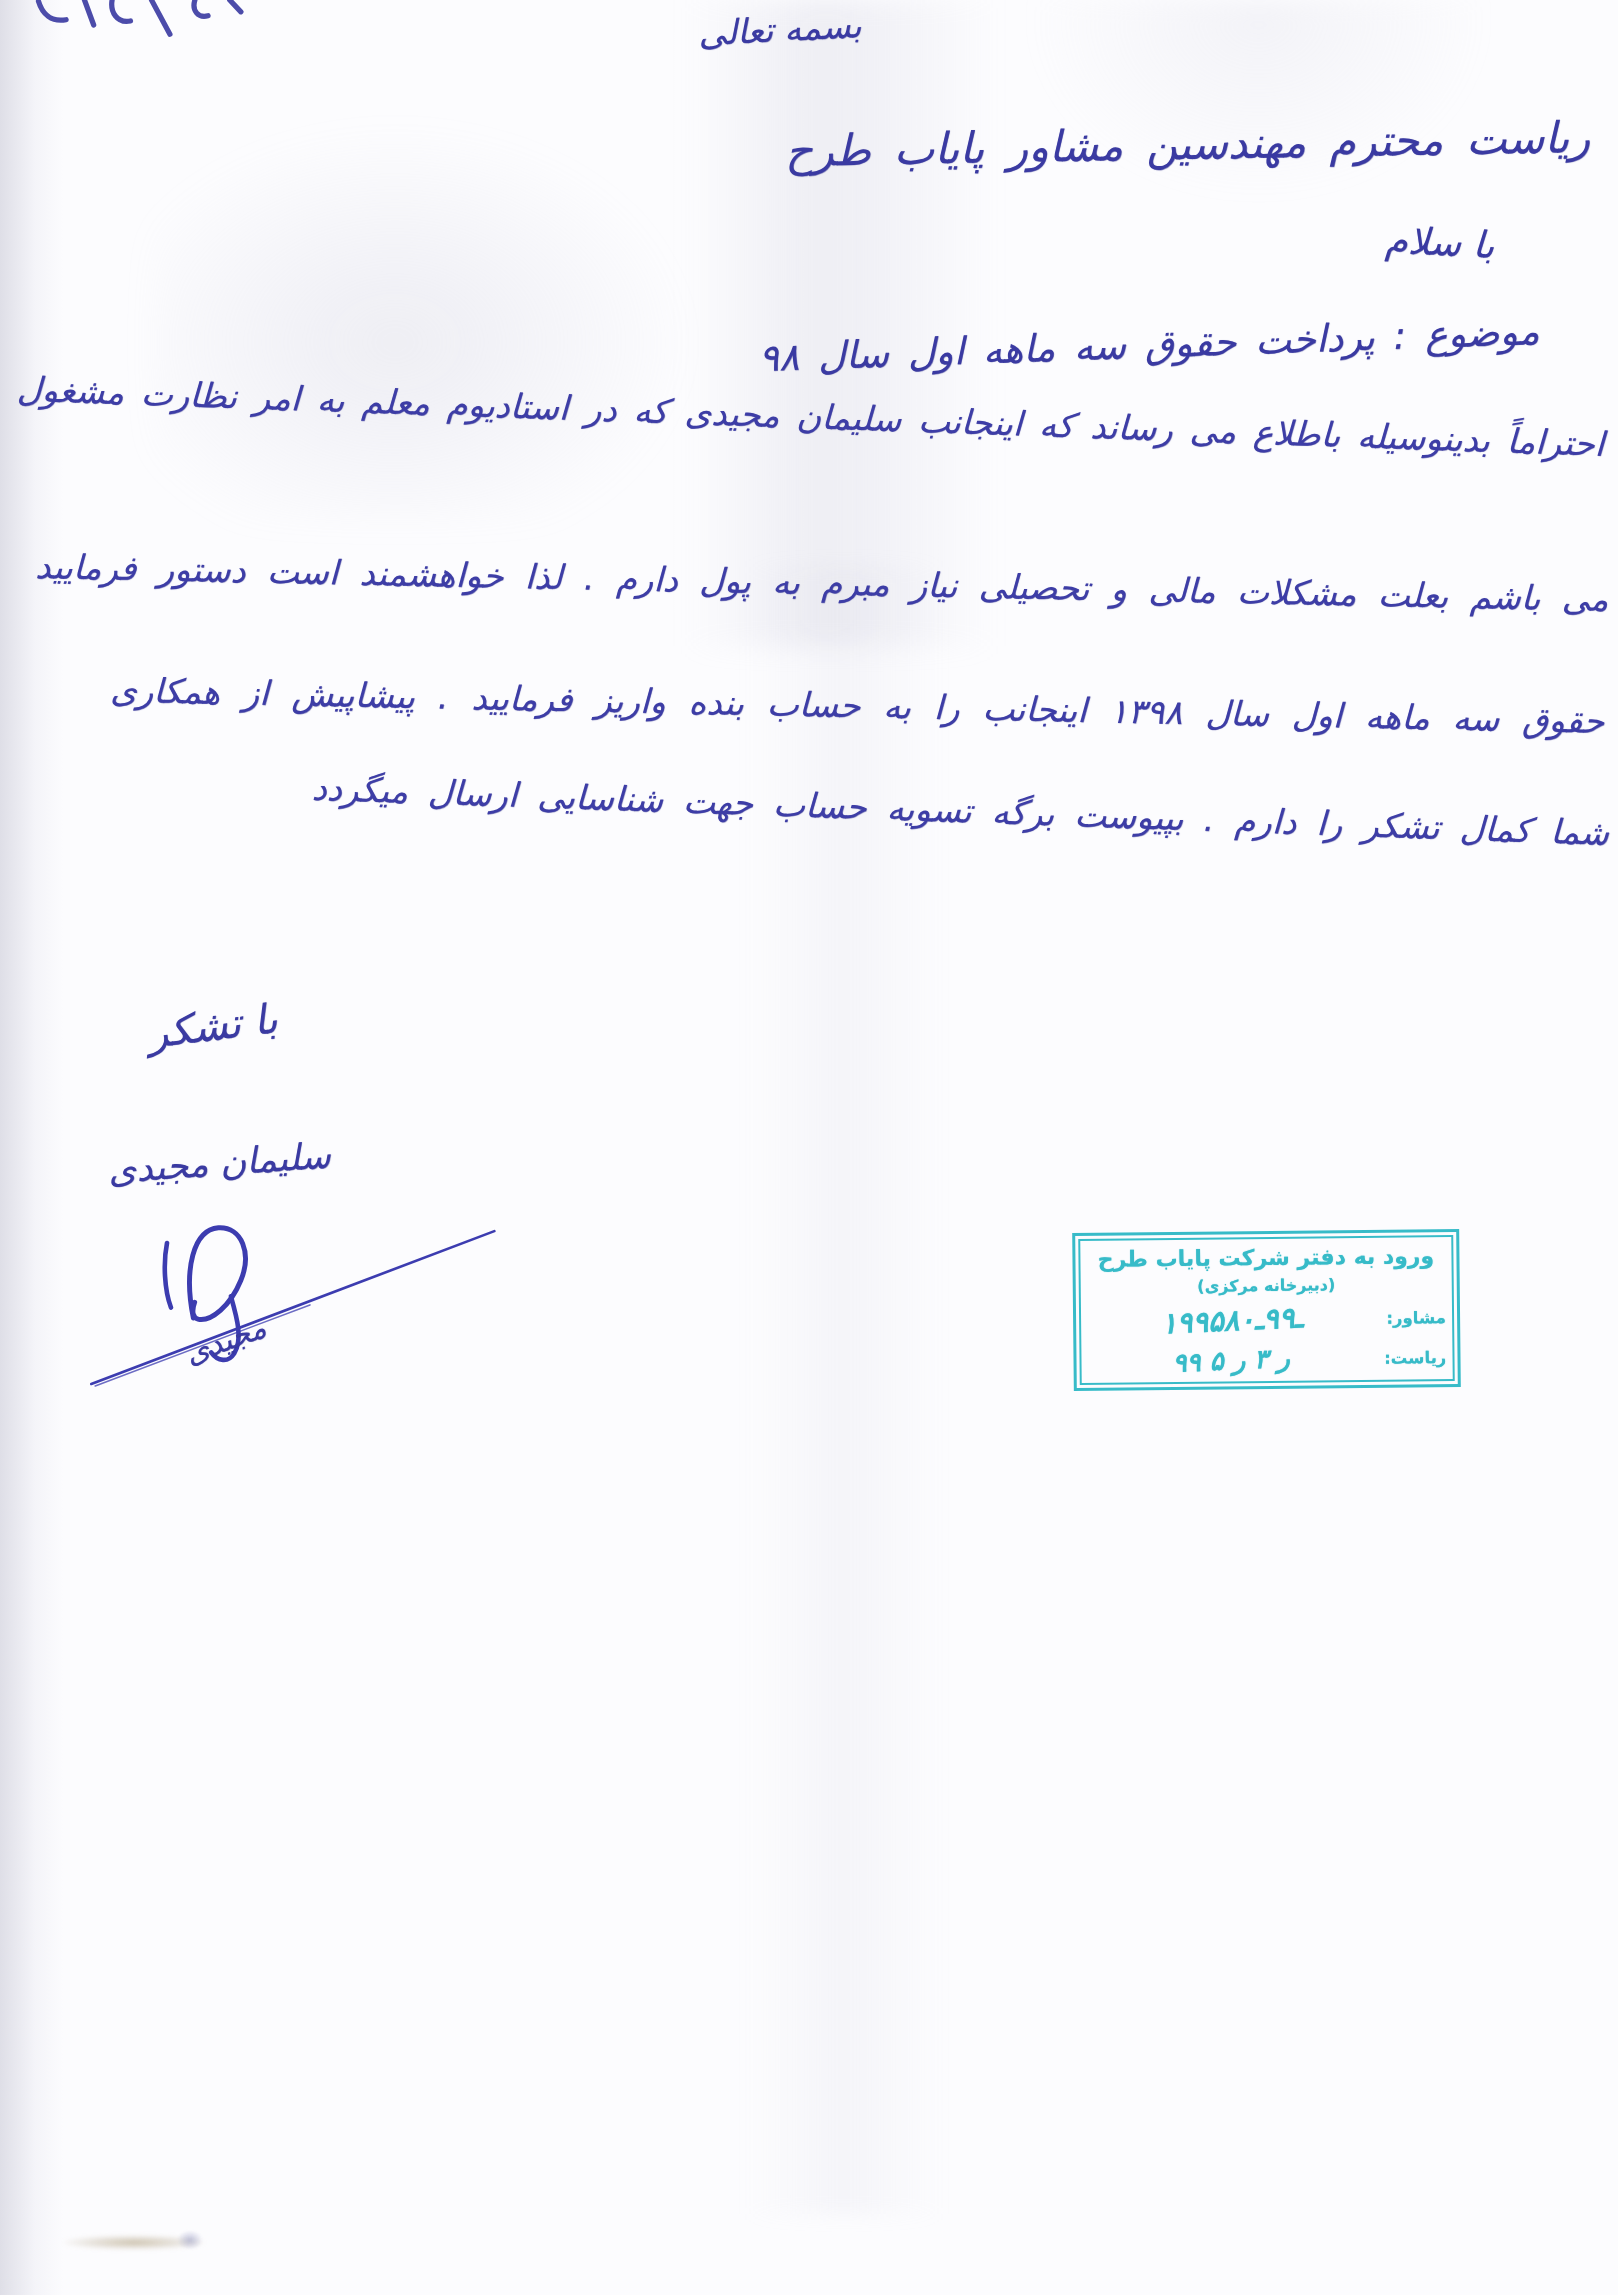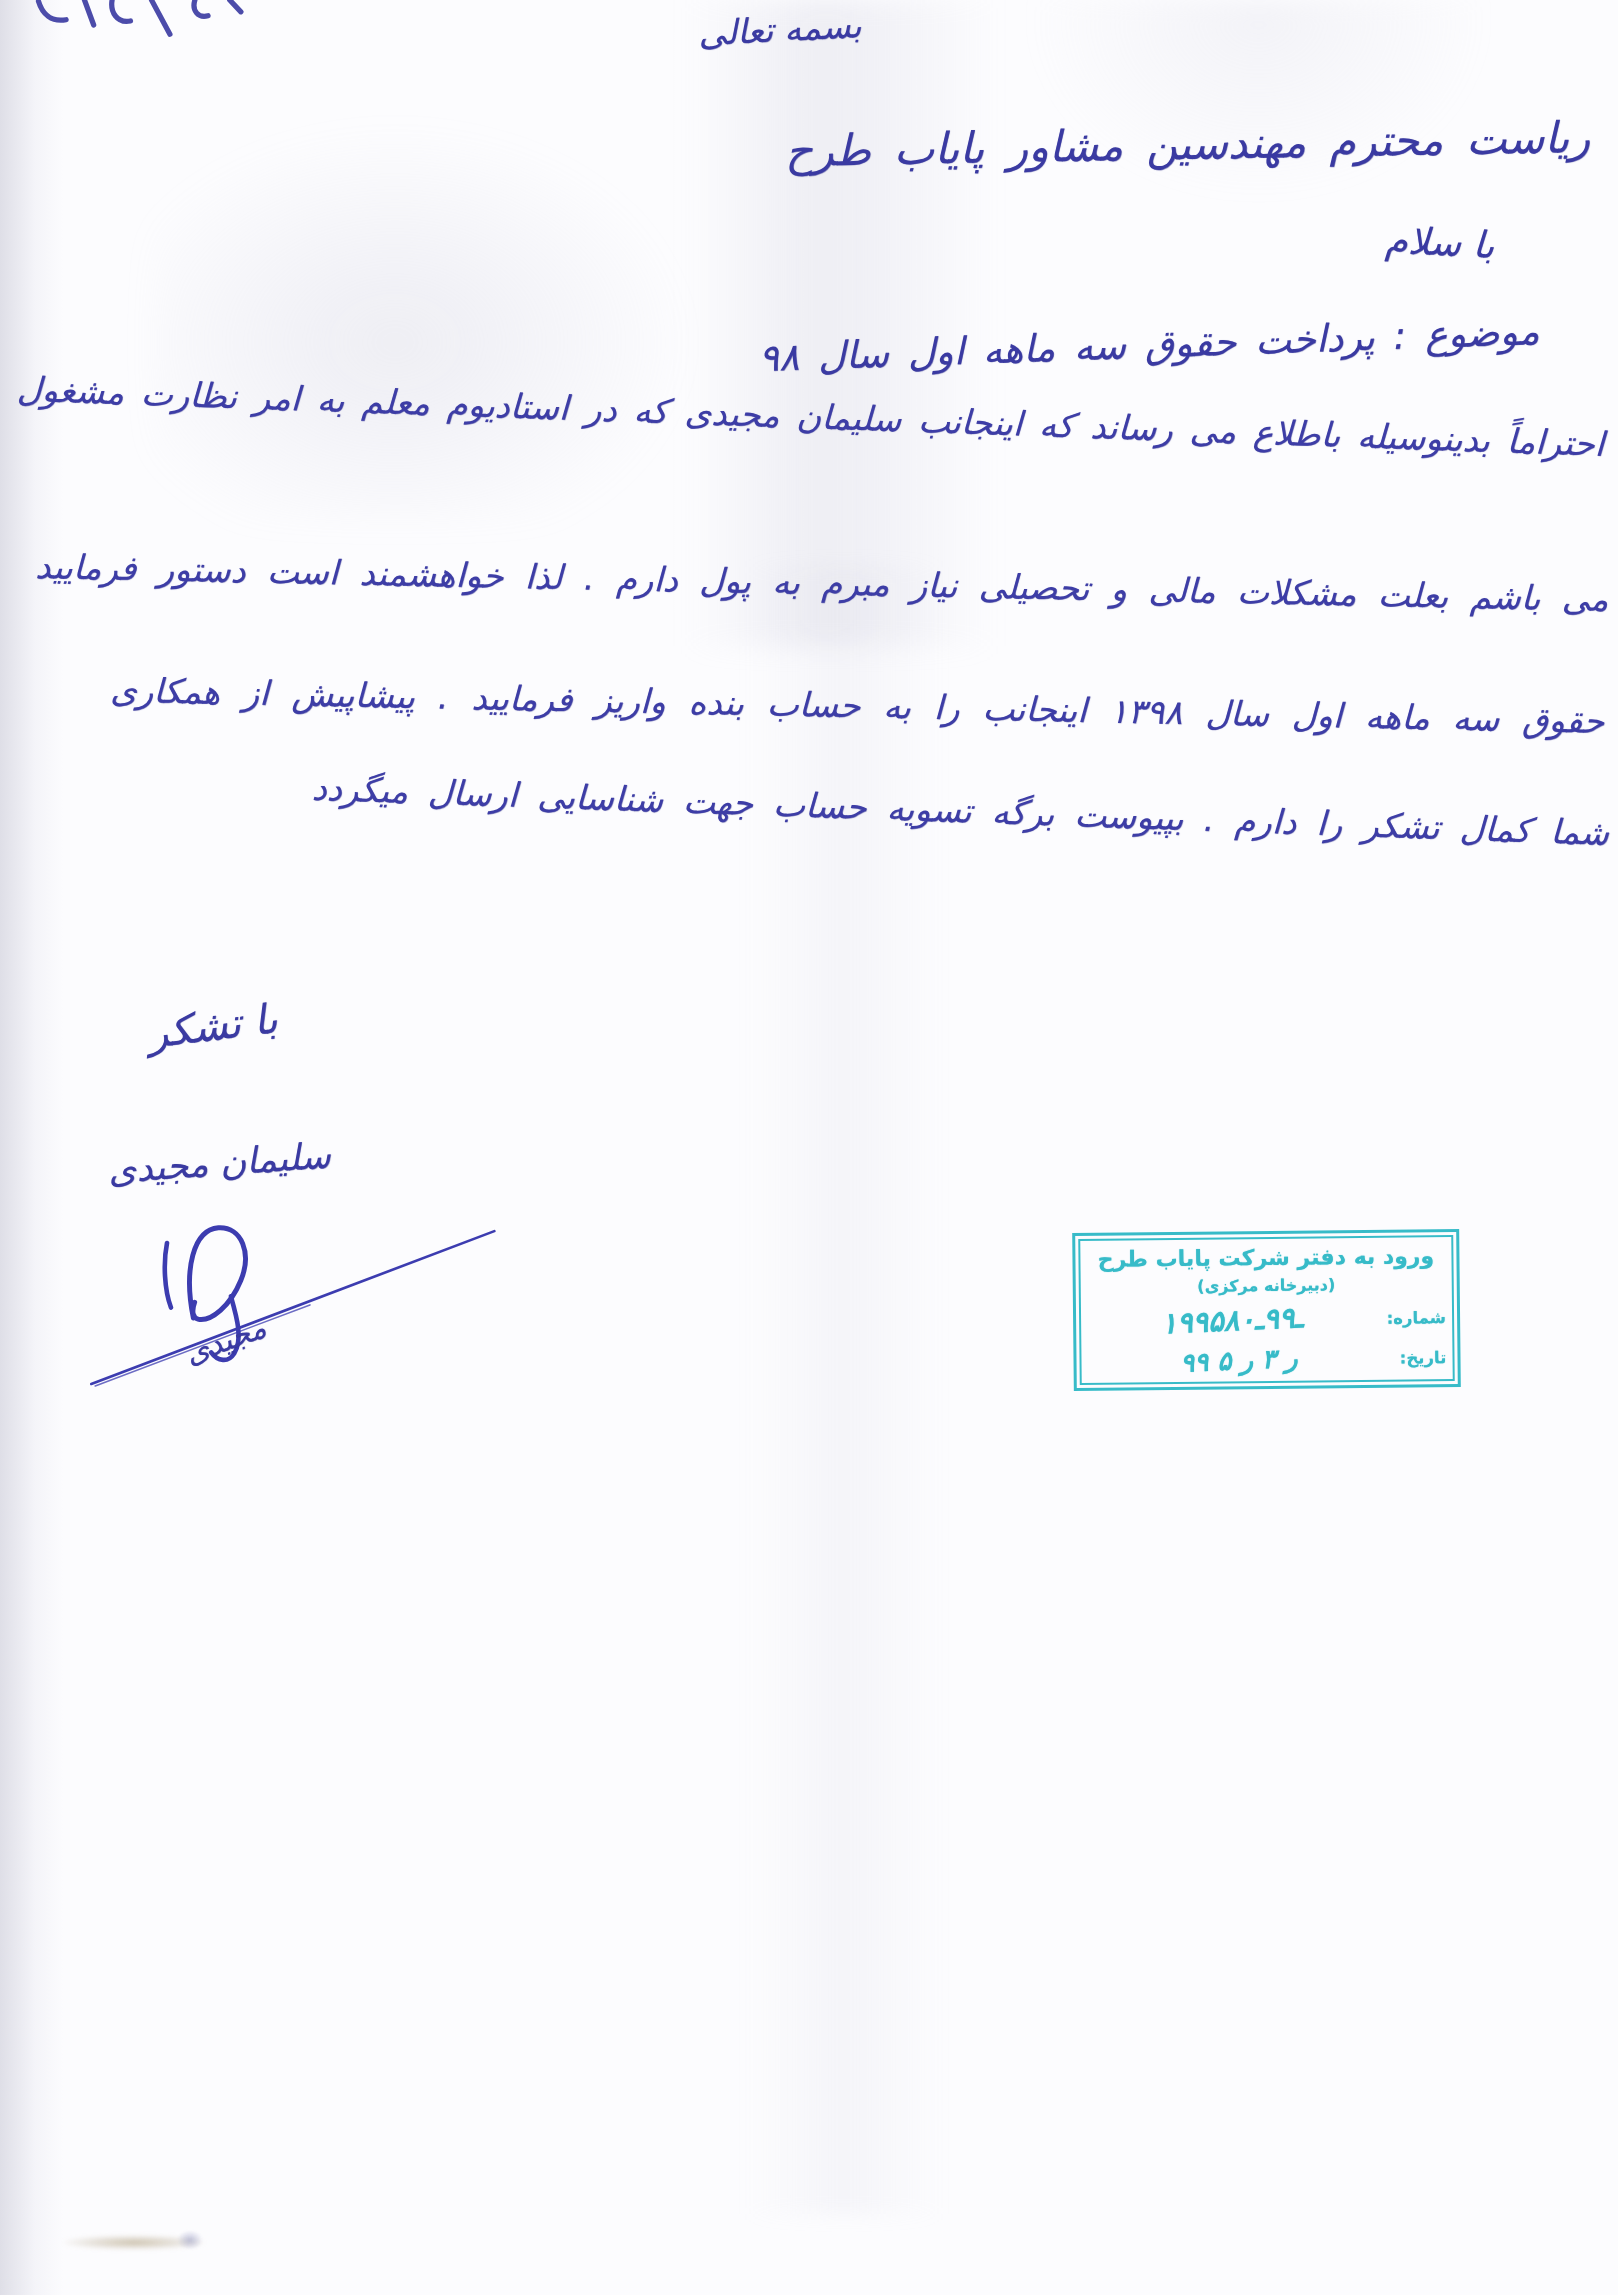--- a/index.html
+++ b/index.html
@@ -135,24 +135,24 @@
     </g>
   </svg>
 
   <div class="hw sig-note" style="color:#3a3aa2">مجیدی</div>
 
   <div class="stamp" style="border-color:#27b6c4;color:#27b6c4">
     <div class="stamp-inner" style="border-color:#27b6c4">
       <div class="stamp-title">ورود به دفتر شرکت پایاب طرح</div>
       <div class="stamp-subtitle">(دبیرخانه مرکزی)</div>
       <div class="stamp-row">
-        <span class="stamp-label">شماره:</span>
+        <span class="stamp-label">مشاور:</span>
         <span class="stamp-value">۱ـ۹۹ـ۹۹۵۸۰</span>
       </div>
       <div class="stamp-row">
-        <span class="stamp-label">تاریخ:</span>
+        <span class="stamp-label">ریاست:</span>
         <span class="stamp-value date">۹۹ ر ۳ ر ۵</span>
       </div>
     </div>
   </div>
 
 </div>
 
 
 </body></html>

